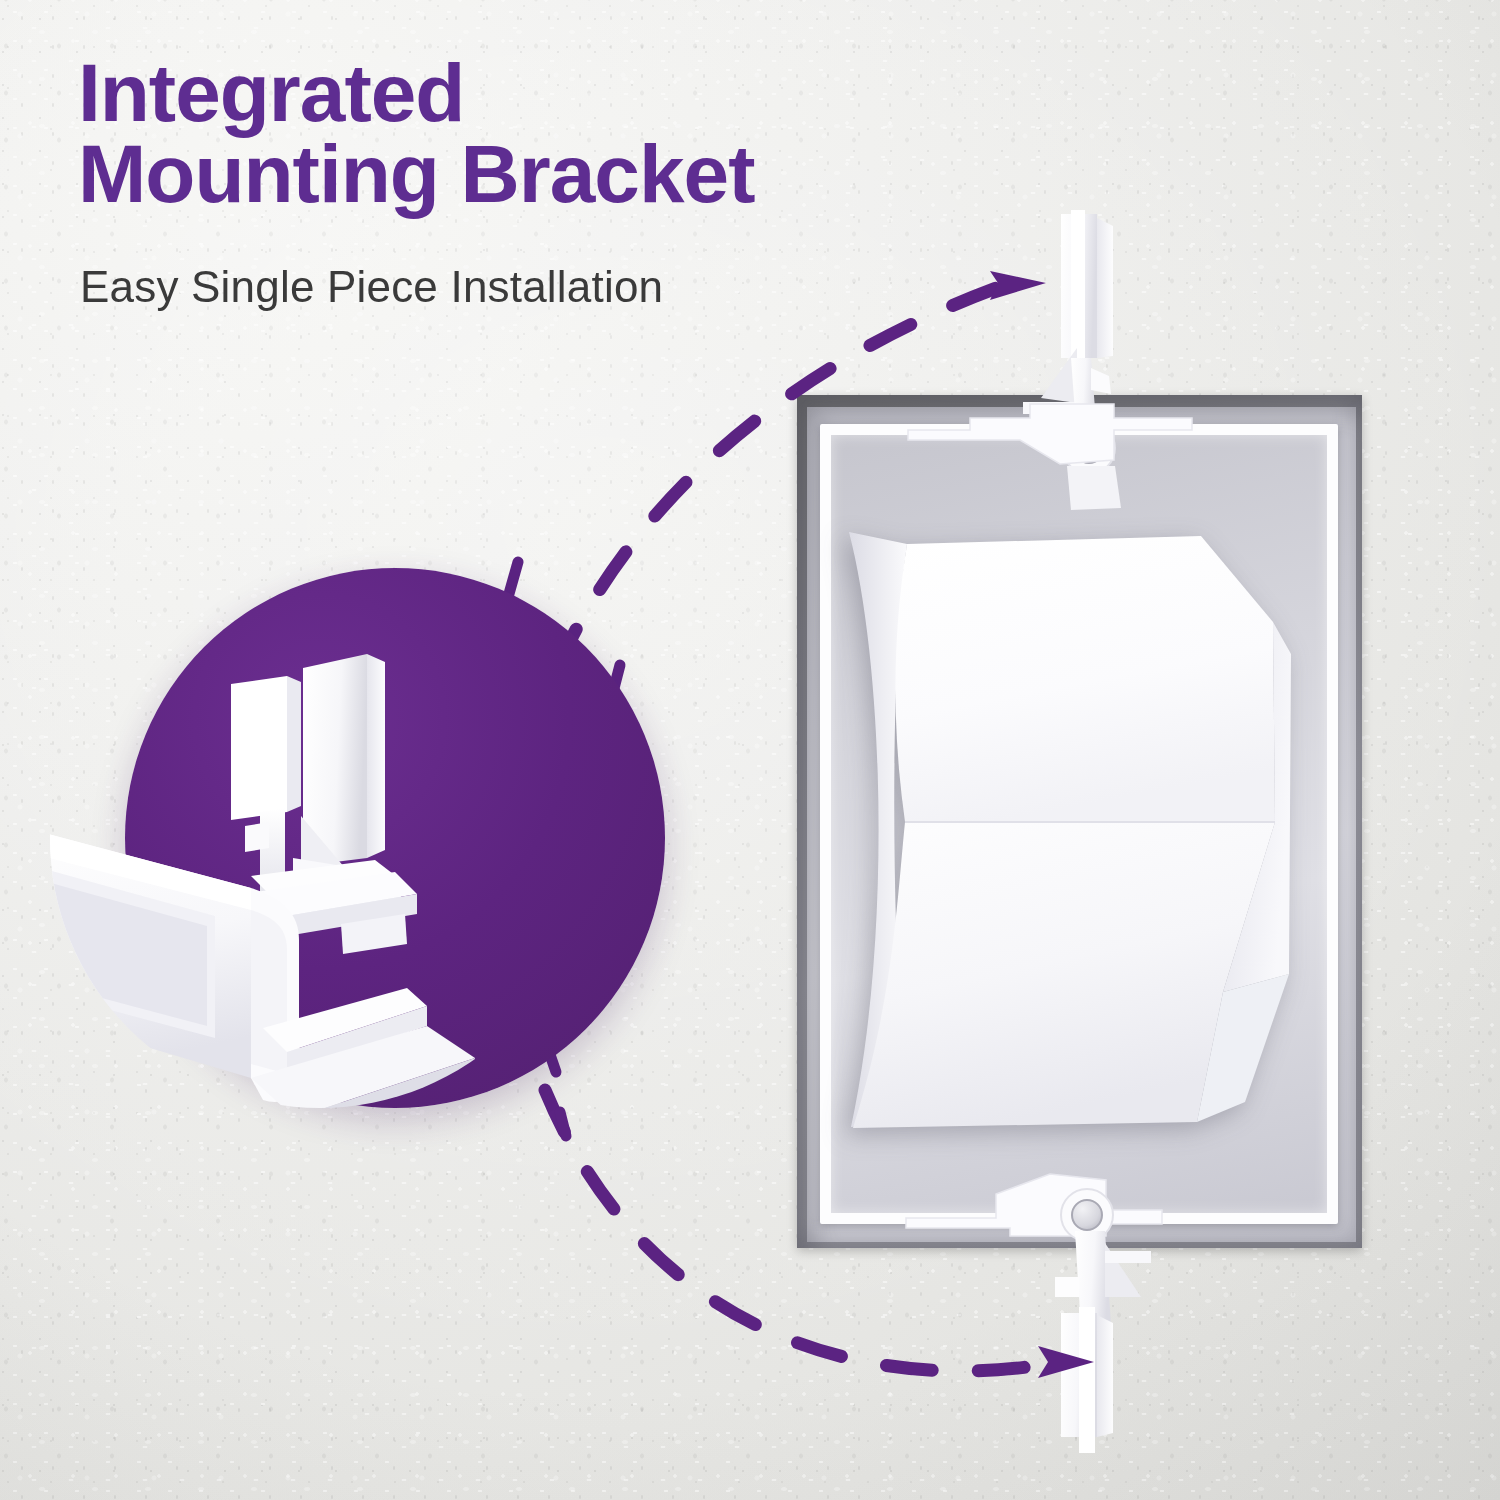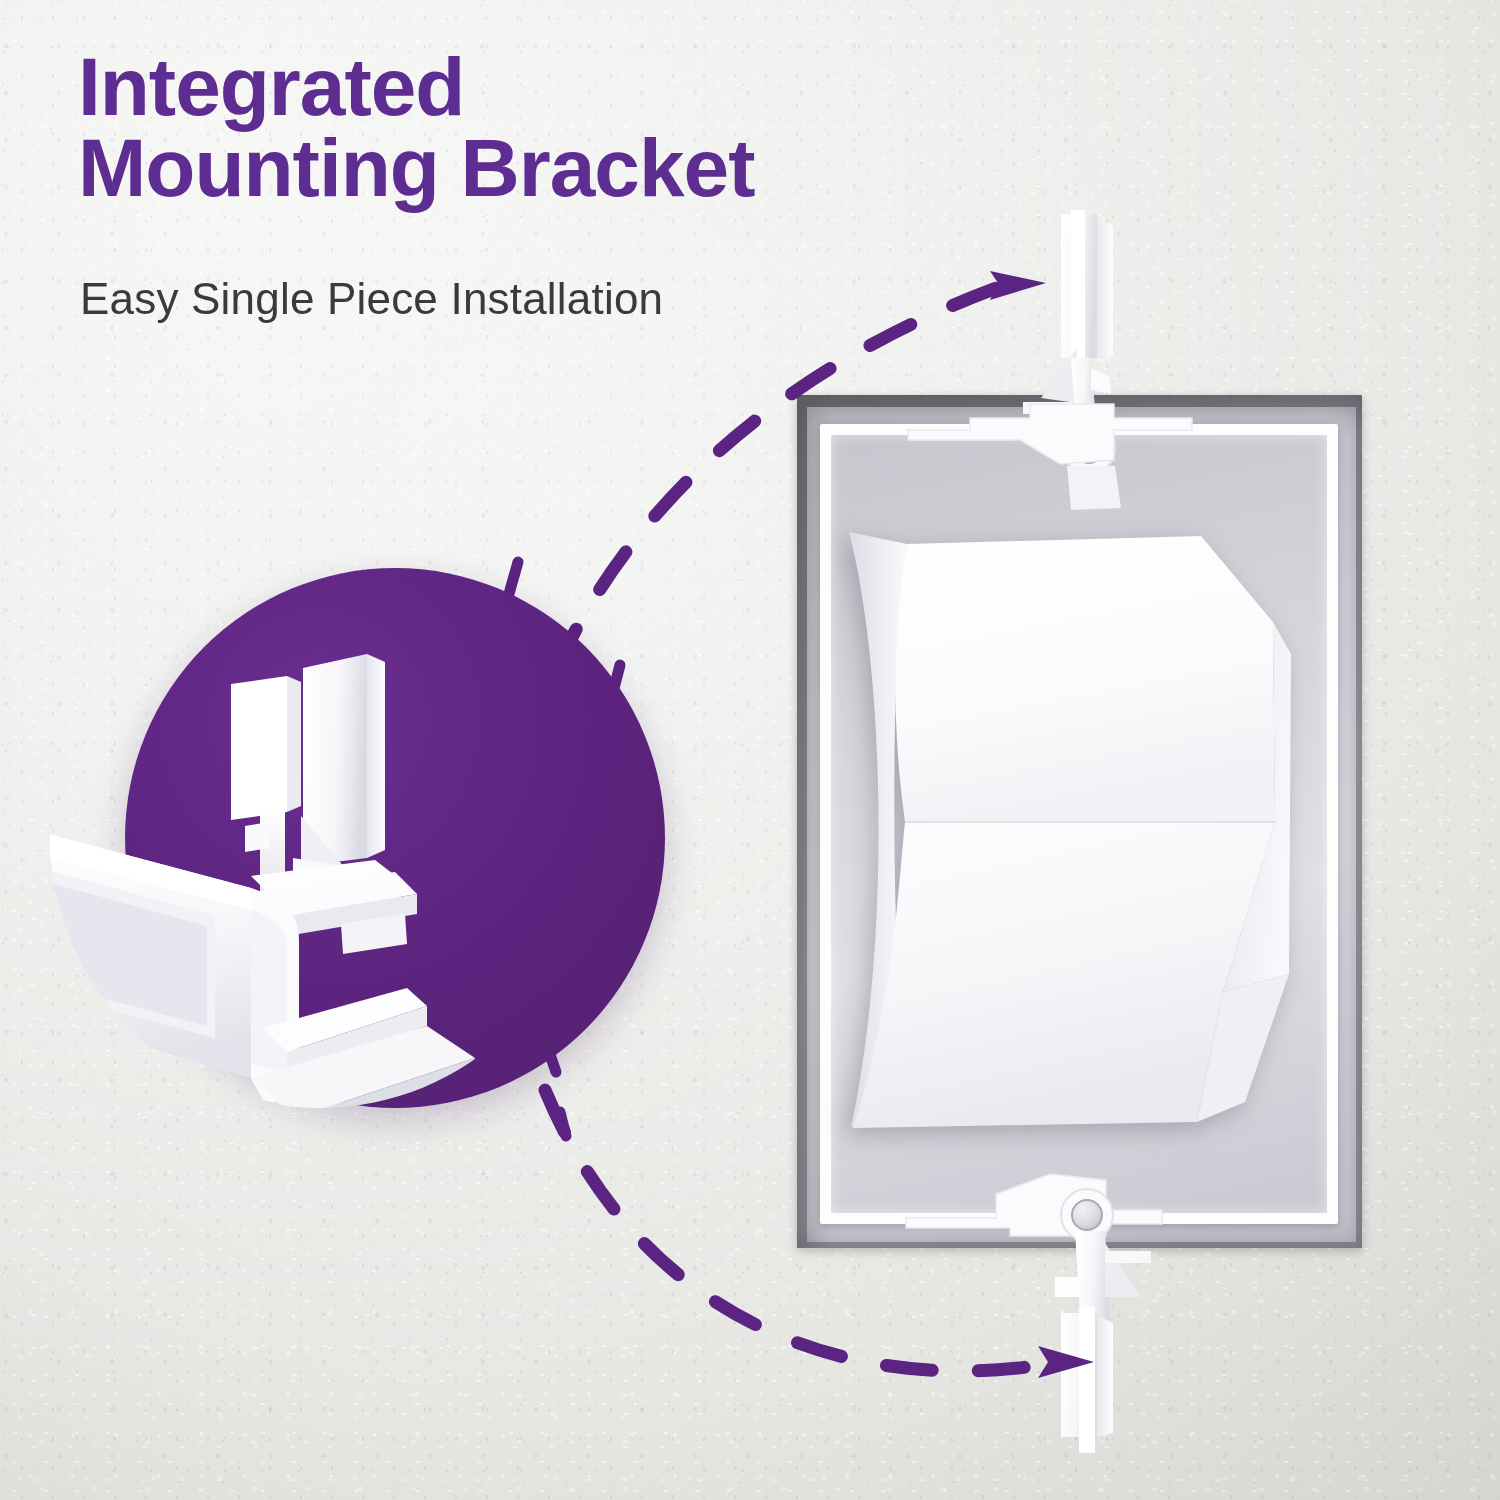--- a/index.html
+++ b/index.html
@@ -36,21 +36,21 @@
       radial-gradient(ellipse 4px 4px at 40px 34px, rgba(255,255,255,.7) 0 50%, rgba(255,255,255,0) 75%);
     background-size:53px 47px,53px 47px,67px 61px;
   }
   .wall-vig{
     position:absolute;inset:0;
     background:radial-gradient(ellipse 115% 105% at 40% 35%, rgba(255,255,255,.28) 0%, rgba(255,255,255,0) 55%, rgba(120,120,118,.17) 100%);
   }
 
   
   .headline{
-    position:absolute;left:78px;top:46px;width:960px;
+    position:absolute;left:78px;top:52px;width:960px;
     font-weight:700;font-size:82px;line-height:.99;
     letter-spacing:-1px;
     white-space:pre-line;
   }
   .subhead{
     position:absolute;left:80px;top:262px;
     font-weight:400;font-size:44px;letter-spacing:.2px;
   }
 
   
@@ -295,15 +295,15 @@
         <path d="M232,494 L372,448 L372,468 L232,514 Z" fill="#ececf2"></path>
 
         <path d="M196,520 L372,468 L420,500 L240,560 Z" fill="#f7f7fa"></path>
         <path d="M240,560 L420,500 L420,520 L240,580 Z" fill="#dedee7"></path>
       </g>
     </svg>
   </div>
 
   <div class="headline" style="color:#5E2D91;">Integrated
 Mounting Bracket</div>
-  <div class="subhead" style="color:#3A3A3A;margin-top:12px;">Easy Single Piece Installation</div>
+  <div class="subhead" style="color:#3A3A3A;">Easy Single Piece Installation</div>
 
 </div>
 
 </body></html>

